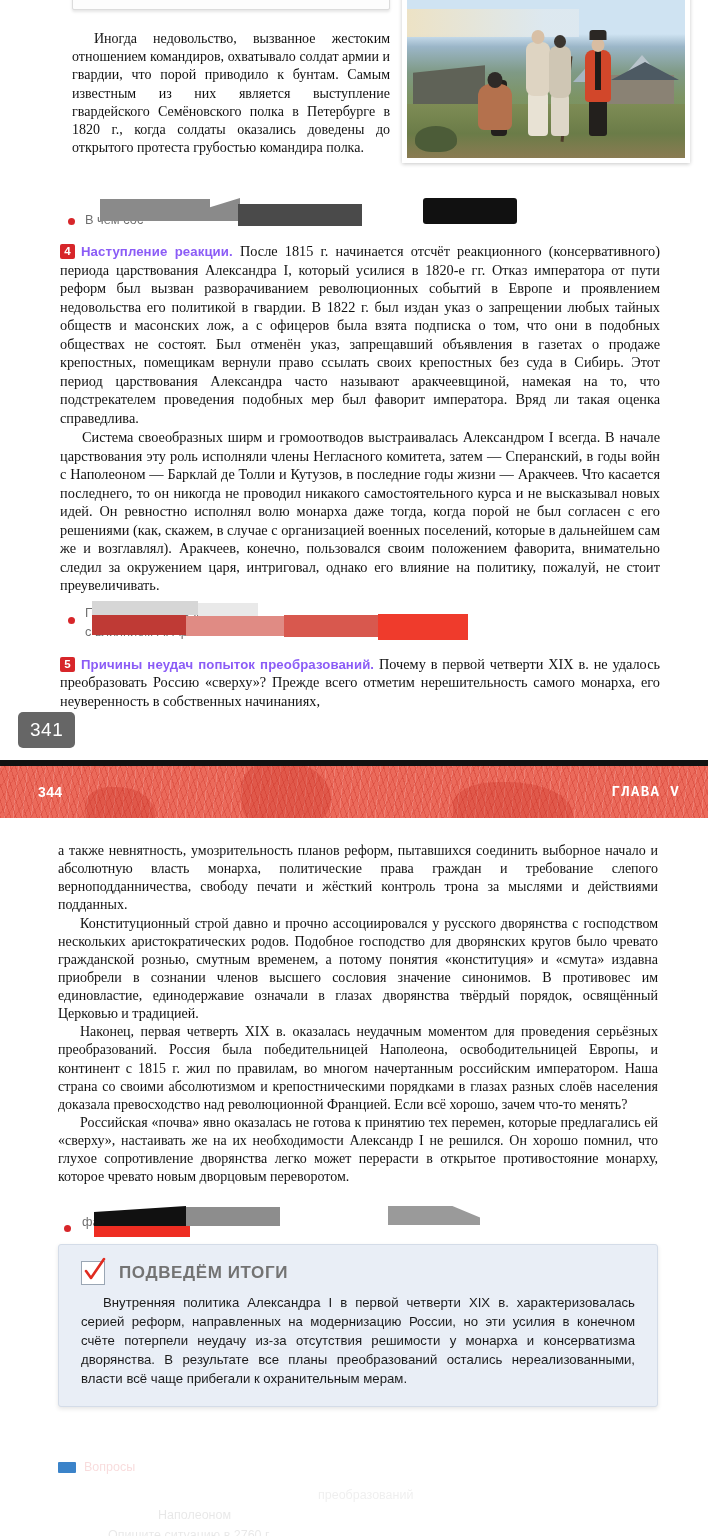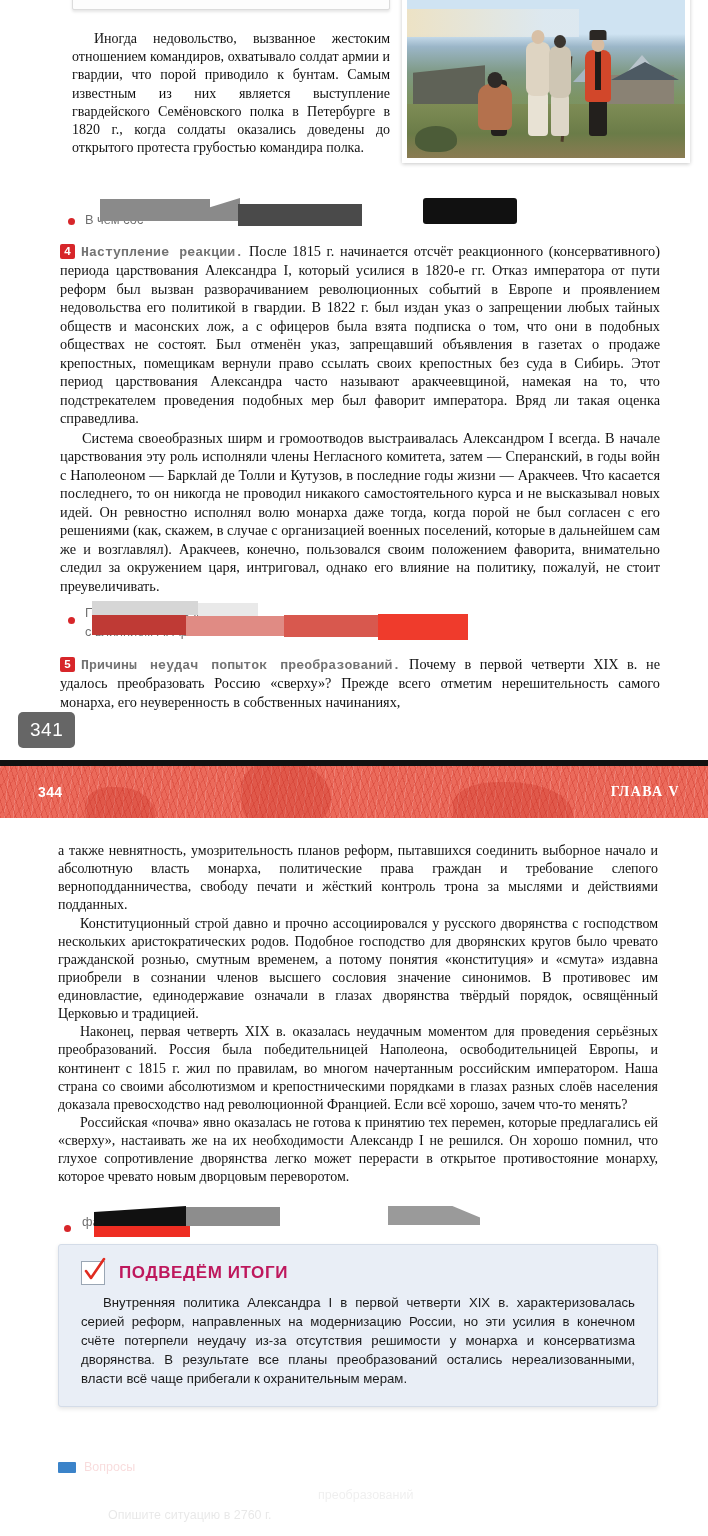--- a/index.html
+++ b/index.html
@@ -183,22 +183,22 @@
     font-size: 11.5px;
     line-height: 15px;
     width: 15px;
     height: 15px;
     text-align: center;
     border-radius: 2px;
     margin-right: 6px;
     vertical-align: 1px;
   }
   .sec-title {
-    color: #737373;
-    font-family: Liberation Mono, monospace;
+    color: #8b5cf6;
+    font-family: Liberation Sans, sans-serif;
     font-weight: 700;
     font-size: 13.2px;
     letter-spacing: .1px;
   }
 
   
   .bullet-row {
     position: relative;
     display: flex;
     align-items: flex-start;
@@ -284,21 +284,21 @@
     font-family: "Liberation Sans", sans-serif;
     font-weight: 700;
     font-size: 14px;
     color: #ffffff;
     letter-spacing: .4px;
   }
   .band-chapter {
     position: absolute;
     right: 28px; top: 50%;
     transform: translateY(-50%);
-    font-family: Liberation Serif, serif;
+    font-family: Liberation Mono, monospace;
     font-weight: 700;
     font-size: 14px;
     color: #ffffff;
     letter-spacing: 1.4px;
   }
 
   #body-col2 {
     position: absolute;
     top: 82px;
     left: 58px;
@@ -336,21 +336,21 @@
     border: 1.6px solid #9aa6b4;
     background: #ffffff;
     position: relative;
     flex: 0 0 auto;
   }
   .check-box svg { position: absolute; top: -5px; left: 1px; }
   .summary-title {
     font-family: "Liberation Sans", sans-serif;
     font-weight: 700;
     font-size: 17px;
-    color: #be185d;
+    color: #737373;
     letter-spacing: .6px;
   }
   .summary-text {
     font-family: "Liberation Sans", sans-serif;
     font-size: 13.2px;
     line-height: 1.44;
     color: #1b1b1b;
     text-align: justify;
     text-indent: 22px;
     margin: 0;
@@ -511,17 +511,20 @@
     <p class="summary-text">Внутренняя политика Александра I в первой четверти XIX в. характеризовалась серией реформ, направленных на модернизацию России, но эти усилия в конечном счёте потерпели неудачу из-за отсутствия решимости у монарха и консерватизма дворянства. В результате все планы преобразований остались нереализованными, власти всё чаще прибегали к охранительным мерам.</p>
   </div>
 
   <div class="faded-block">
     <div class="faded-row" style="margin-bottom:14px;">
       <span class="blue-chip"></span><span class="red-ink fade-b">Вопросы</span>
     </div>
     <div class="faded-row fade-c" style="margin-left:260px; margin-bottom:6px;">
       <span>преобразований</span>
     </div>
+    <div class="faded-row fade-a" style="margin-left:100px; margin-bottom:6px;">
+      <span>Наполеоном</span>
+    </div>
     <div class="faded-row fade-a" style="margin-left:50px;">
       <span>Опишите ситуацию в 2760 г.</span>
     </div>
   </div>
 </div>
 
 </body></html>

